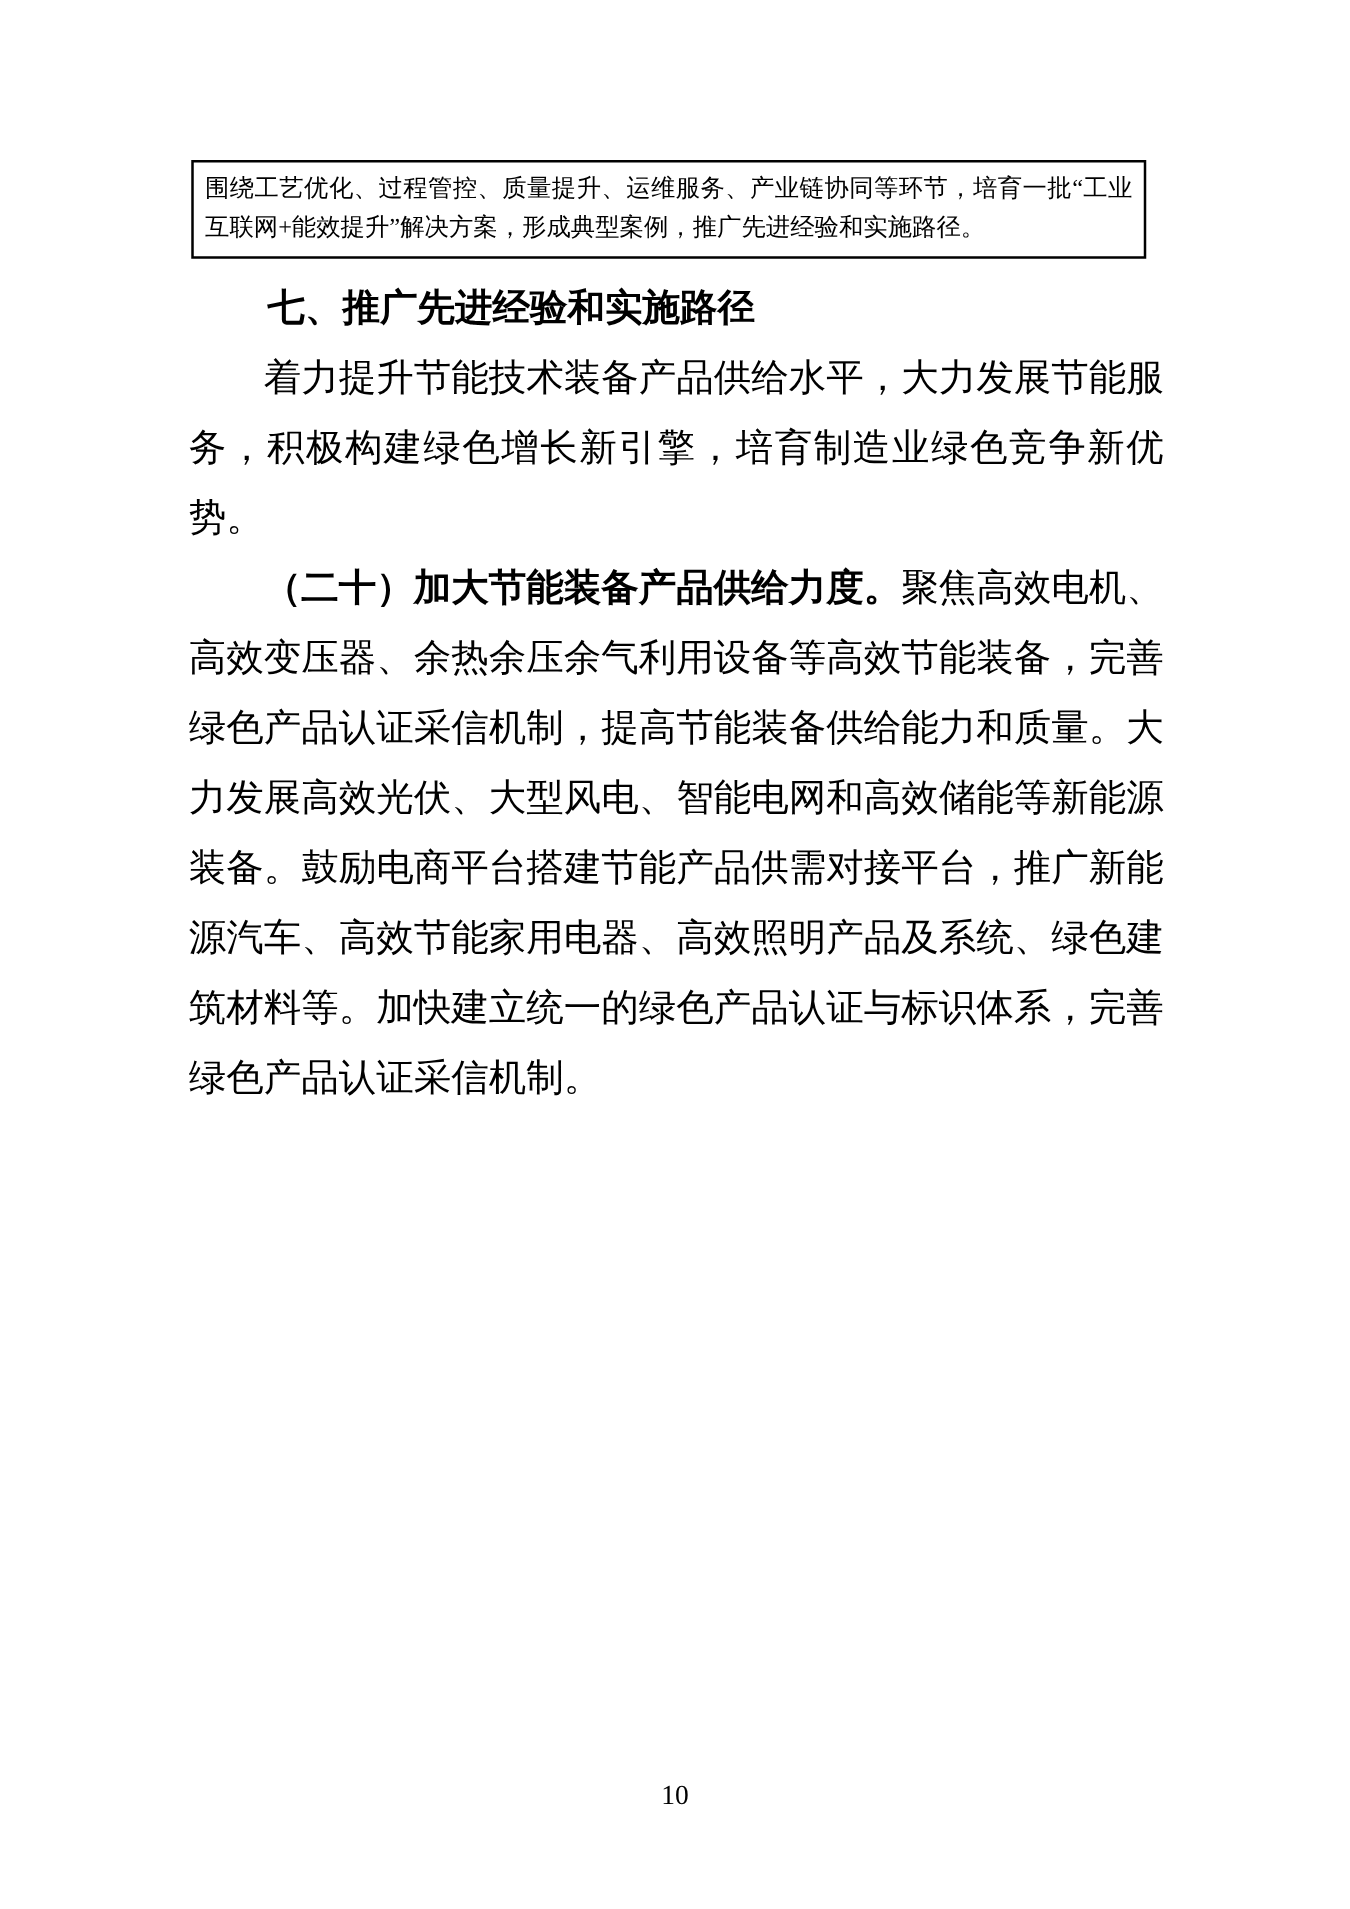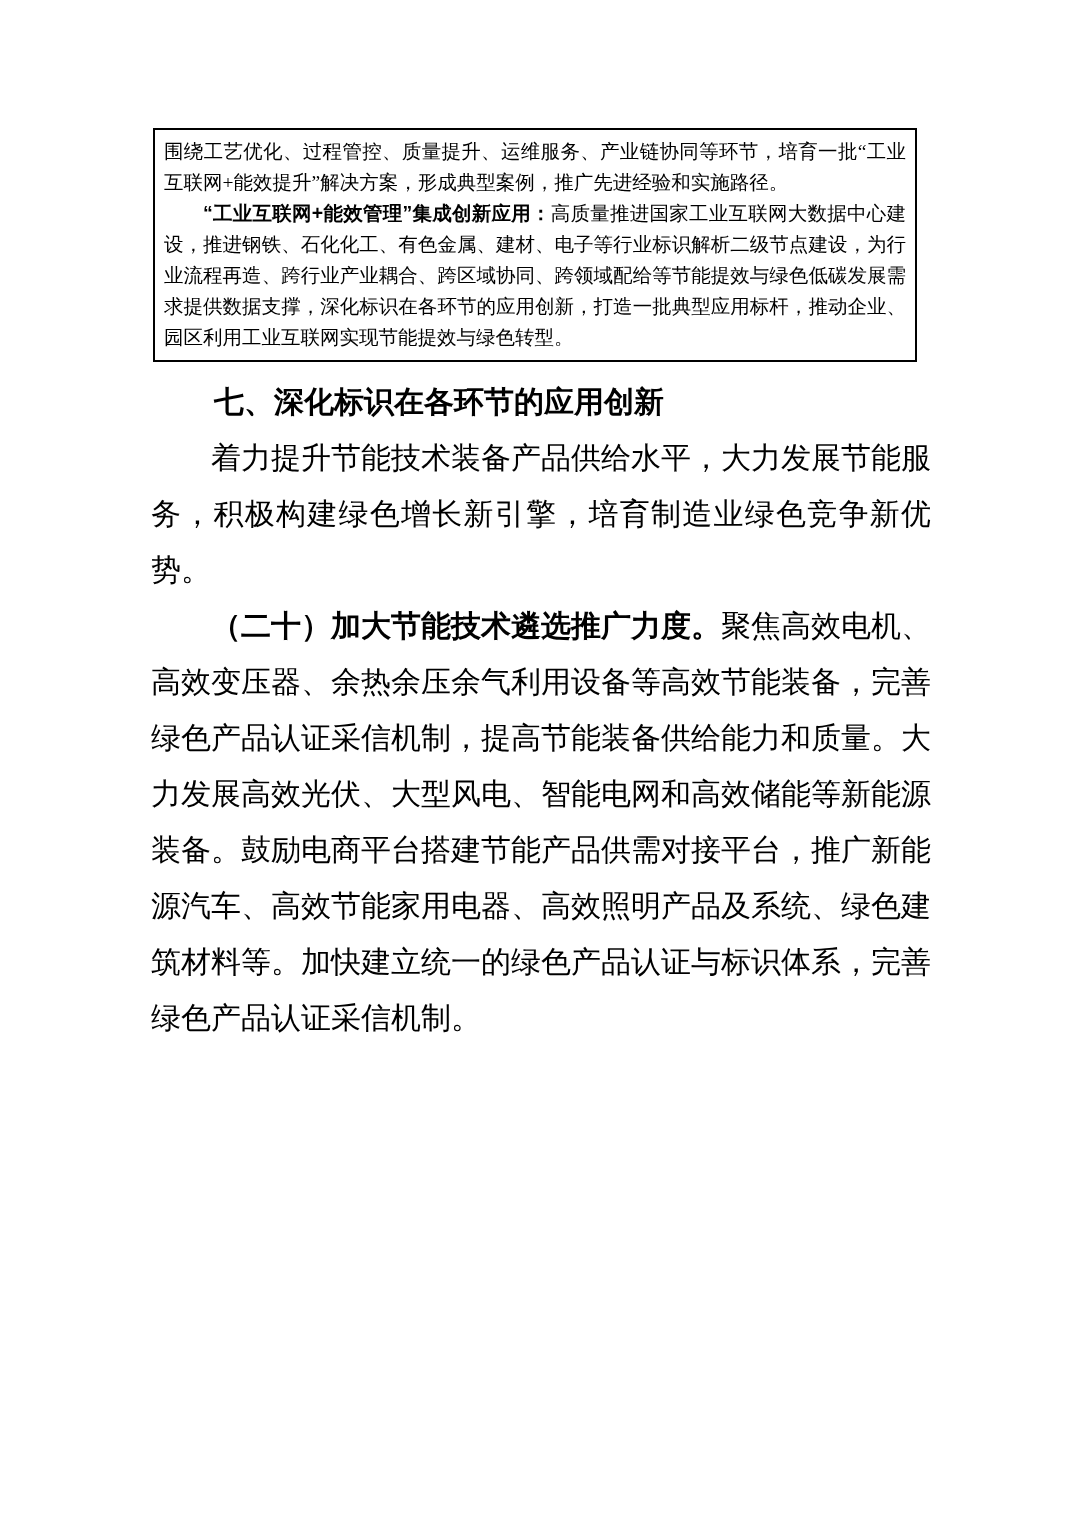--- a/index.html
+++ b/index.html
@@ -72,26 +72,26 @@
   }
 </style>
 </head>
 <body>
 
 <div class="page">
   <div class="content">
 
     <div class="callout">
       <p class="box-p">围绕工艺优化、过程管控、质量提升、运维服务、产业链协同等环节，培育一批“工业互联网+能效提升”解决方案，形成典型案例，推广先进经验和实施路径。</p>
-      <p class="box-p indent"><b>“工业互联网+能效管理”集成创新应用：</b><span>高质量推进国家工业互联网大数据中心建设，推进钢铁、石化化工、有色金属、建材、电子等行业标识解析二级节点建设，为行业流程再造、跨行业产业耦合、跨区域协同、跨领域配给等节能提效与绿色低碳发展需求提供数据支撑，深化标识在各环节的应用创新，打造一批典型应用标杆，推动企业、园区利用工业互联网实现节能提效与绿色转型。</span></p>
     </div>
 
-    <h2 class="heading">七、深化标识在各环节的应用创新</h2>
+    <h2 class="heading">七、推广先进经验和实施路径</h2>
 
     <p class="body-p">着力提升节能技术装备产品供给水平，大力发展节能服务，积极构建绿色增长新引擎，培育制造业绿色竞争新优势。</p>
 
 
-    <p class="body-p"><b>（二十）加大节能技术遴选推广力度。</b><span>聚焦高效电机、高效变压器、余热余压余气利用设备等高效节能装备，完善绿色产品认证采信机制，提高节能装备供给能力和质量。大力发展高效光伏、大型风电、智能电网和高效储能等新能源装备。鼓励电商平台搭建节能产品供需对接平台，推广新能源汽车、高效节能家用电器、高效照明产品及系统、绿色建筑材料等。加快建立统一的绿色产品认证与标识体系，完善绿色产品认证采信机制。</span></p>
+    <p class="body-p"><b>（二十）加大节能装备产品供给力度。</b><span>聚焦高效电机、高效变压器、余热余压余气利用设备等高效节能装备，完善绿色产品认证采信机制，提高节能装备供给能力和质量。大力发展高效光伏、大型风电、智能电网和高效储能等新能源装备。鼓励电商平台搭建节能产品供需对接平台，推广新能源汽车、高效节能家用电器、高效照明产品及系统、绿色建筑材料等。加快建立统一的绿色产品认证与标识体系，完善绿色产品认证采信机制。</span></p>
 
 
   </div>
 
+  <div class="page-number">10</div>
 </div>
 
 </body></html>

